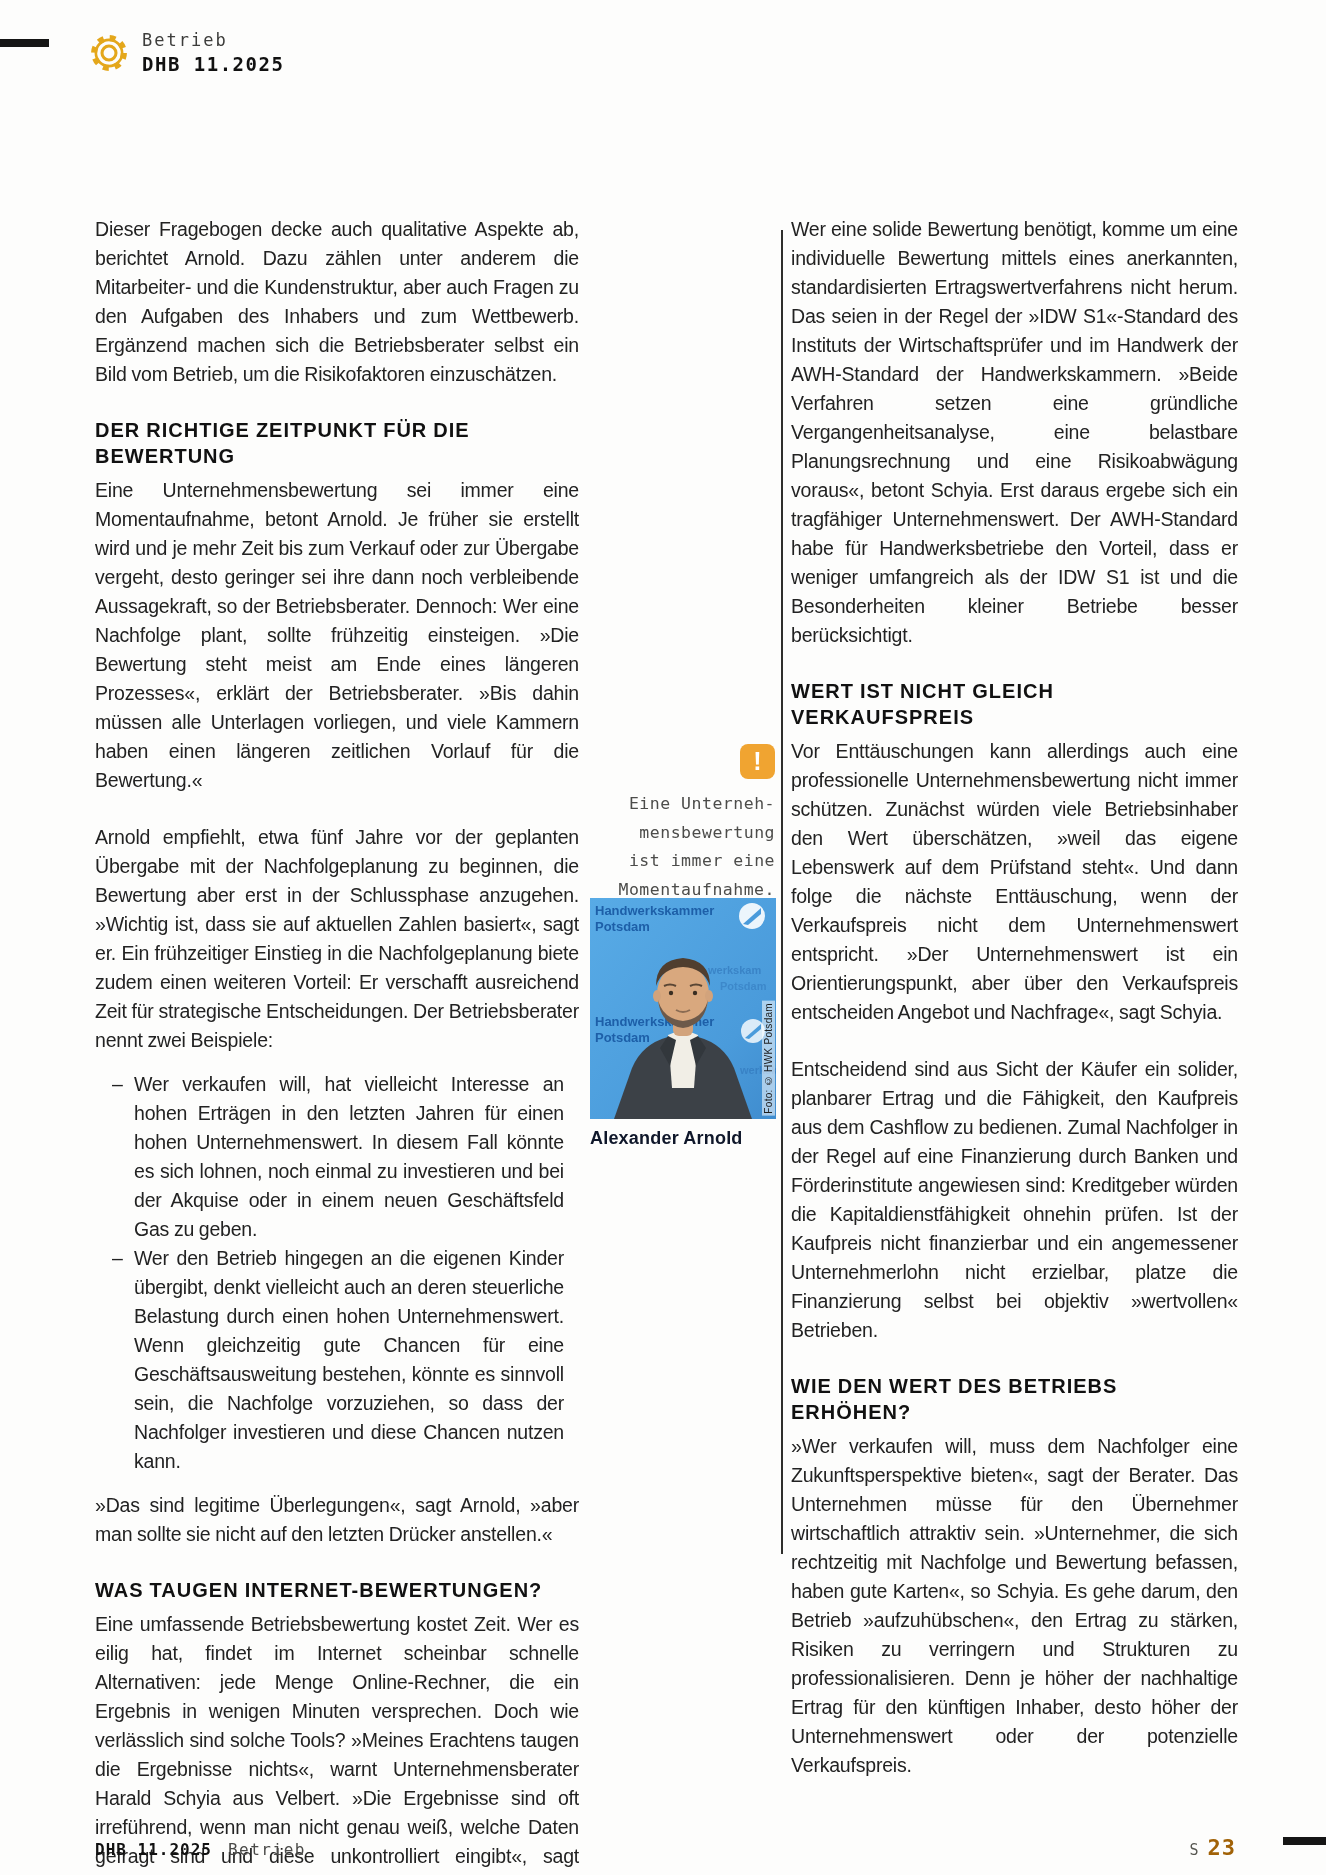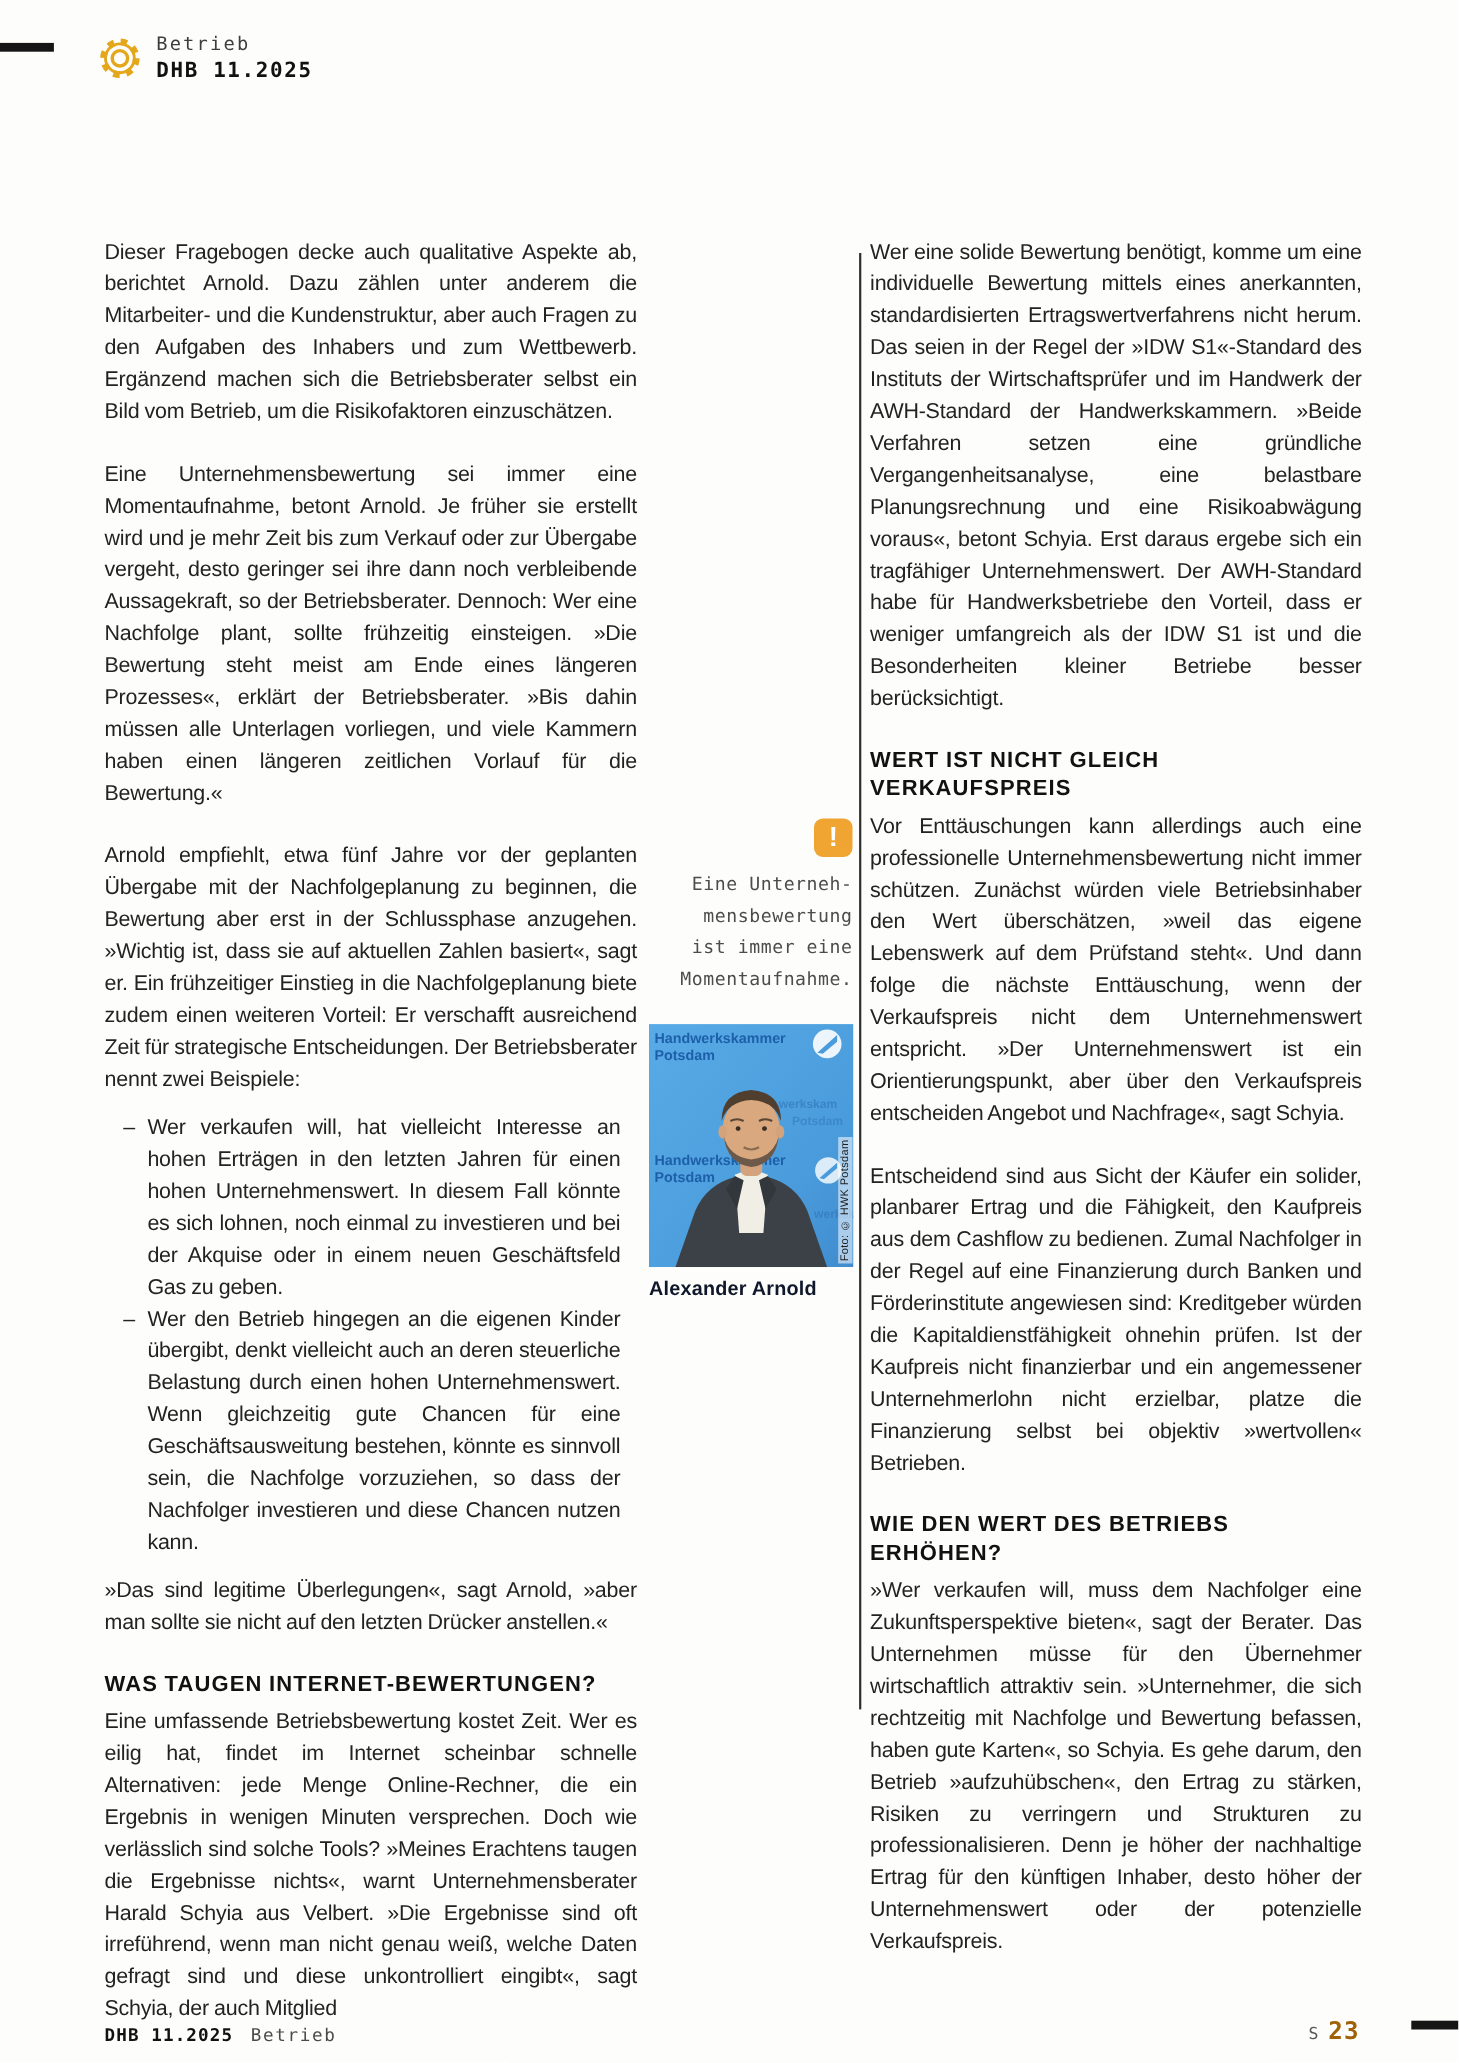--- a/index.html
+++ b/index.html
@@ -41,21 +41,21 @@
     background:#F0A431; color:#ffffff; font-weight:bold; font-size:25px;
     line-height:35px; text-align:center; margin-bottom:11px;
     font-family:"Liberation Sans", sans-serif;
   }
   .quote-line {
     font-family:"DejaVu Sans Mono", monospace; font-size:16.5px; line-height:28.5px;
     color:#4c4c4a; letter-spacing:0.5px;
   }
 
   
-  .photo-block { position:absolute; left:590px; top:931px; width:186px; }
+  .photo-block { position:absolute; left:590px; top:898px; width:186px; }
   .photo { position:relative; width:186px; height:221px; overflow:hidden; }
   .photo svg { display:block; }
   .photo-credit {
     position:absolute; right:1px; bottom:3px;
     writing-mode:vertical-rl; transform:rotate(180deg);
     font-size:10px; color:#1c1c1c; letter-spacing:0.3px;
     background:rgba(255,255,255,0.55); padding:2px 1px;
   }
   .photo-caption { margin-top:9px; font-size:18px; font-weight:bold; color:#0f172a; letter-spacing:0.2px; }
 
@@ -81,20 +81,21 @@
       <circle cx="24" cy="24" r="8" fill="none" stroke="#E4A71B" stroke-width="3.5"></circle>
     </svg>
     <div class="header-text">
       <span class="kicker">Betrieb</span>
       <span class="issue">DHB 11.2025</span>
     </div>
   </div>
 
   <div class="col col-left">
     <p>Dieser Fragebogen decke auch qualitative Aspekte ab, berichtet Arnold. Dazu zählen unter anderem die Mitarbeiter- und die Kundenstruktur, aber auch Fragen zu den Aufgaben des Inhabers und zum Wettbewerb. Ergänzend machen sich die Betriebsberater selbst ein Bild vom Betrieb, um die Risikofaktoren einzuschätzen.</p>
+    <h2>DER RICHTIGE ZEITPUNKT FÜR DIE BEWERTUNG</h2>
     <p>Eine Unternehmensbewertung sei immer eine Momentaufnahme, betont Arnold. Je früher sie erstellt wird und je mehr Zeit bis zum Verkauf oder zur Übergabe vergeht, desto geringer sei ihre dann noch verbleibende Aussagekraft, so der Betriebsberater. Dennoch: Wer eine Nachfolge plant, sollte frühzeitig einsteigen. »Die Bewertung steht meist am Ende eines längeren Prozesses«, erklärt der Betriebsberater. »Bis dahin müssen alle Unterlagen vorliegen, und viele Kammern haben einen längeren zeitlichen Vorlauf für die Bewertung.«</p>
     <p class="tight">Arnold empfiehlt, etwa fünf Jahre vor der geplanten Übergabe mit der Nachfolgeplanung zu beginnen, die Bewertung aber erst in der Schlussphase anzugehen. »Wichtig ist, dass sie auf aktuellen Zahlen basiert«, sagt er. Ein frühzeitiger Einstieg in die Nachfolgeplanung biete zudem einen weiteren Vorteil: Er verschafft ausreichend Zeit für strategische Entscheidungen. Der Betriebsberater nennt zwei Beispiele:</p>
     <ul class="dash-list">
       <li>Wer verkaufen will, hat vielleicht Interesse an hohen Erträgen in den letzten Jahren für einen hohen Unternehmenswert. In diesem Fall könnte es sich lohnen, noch einmal zu investieren und bei der Akquise oder in einem neuen Geschäftsfeld Gas zu geben.</li>
       <li>Wer den Betrieb hingegen an die eigenen Kinder übergibt, denkt vielleicht auch an deren steuerliche Belastung durch einen hohen Unternehmenswert. Wenn gleichzeitig gute Chancen für eine Geschäftsausweitung bestehen, könnte es sinnvoll sein, die Nachfolge vorzuziehen, so dass der Nachfolger investieren und diese Chancen nutzen kann.</li>
     </ul>
     <p>»Das sind legitime Überlegungen«, sagt Arnold, »aber man sollte sie nicht auf den letzten Drücker anstellen.«</p>
     <h2>WAS TAUGEN INTERNET-BEWERTUNGEN?</h2>
     <p>Eine umfassende Betriebsbewertung kostet Zeit. Wer es eilig hat, findet im Internet scheinbar schnelle Alternativen: jede Menge Online-Rechner, die ein Ergebnis in wenigen Minuten versprechen. Doch wie verlässlich sind solche Tools? »Meines Erachtens taugen die Ergebnisse nichts«, warnt Unternehmensberater Harald Schyia aus Velbert. »Die Ergebnisse sind oft irreführend, wenn man nicht genau weiß, welche Daten gefragt sind und diese unkontrolliert eingibt«, sagt Schyia, der auch Mitglied</p>
   </div>

